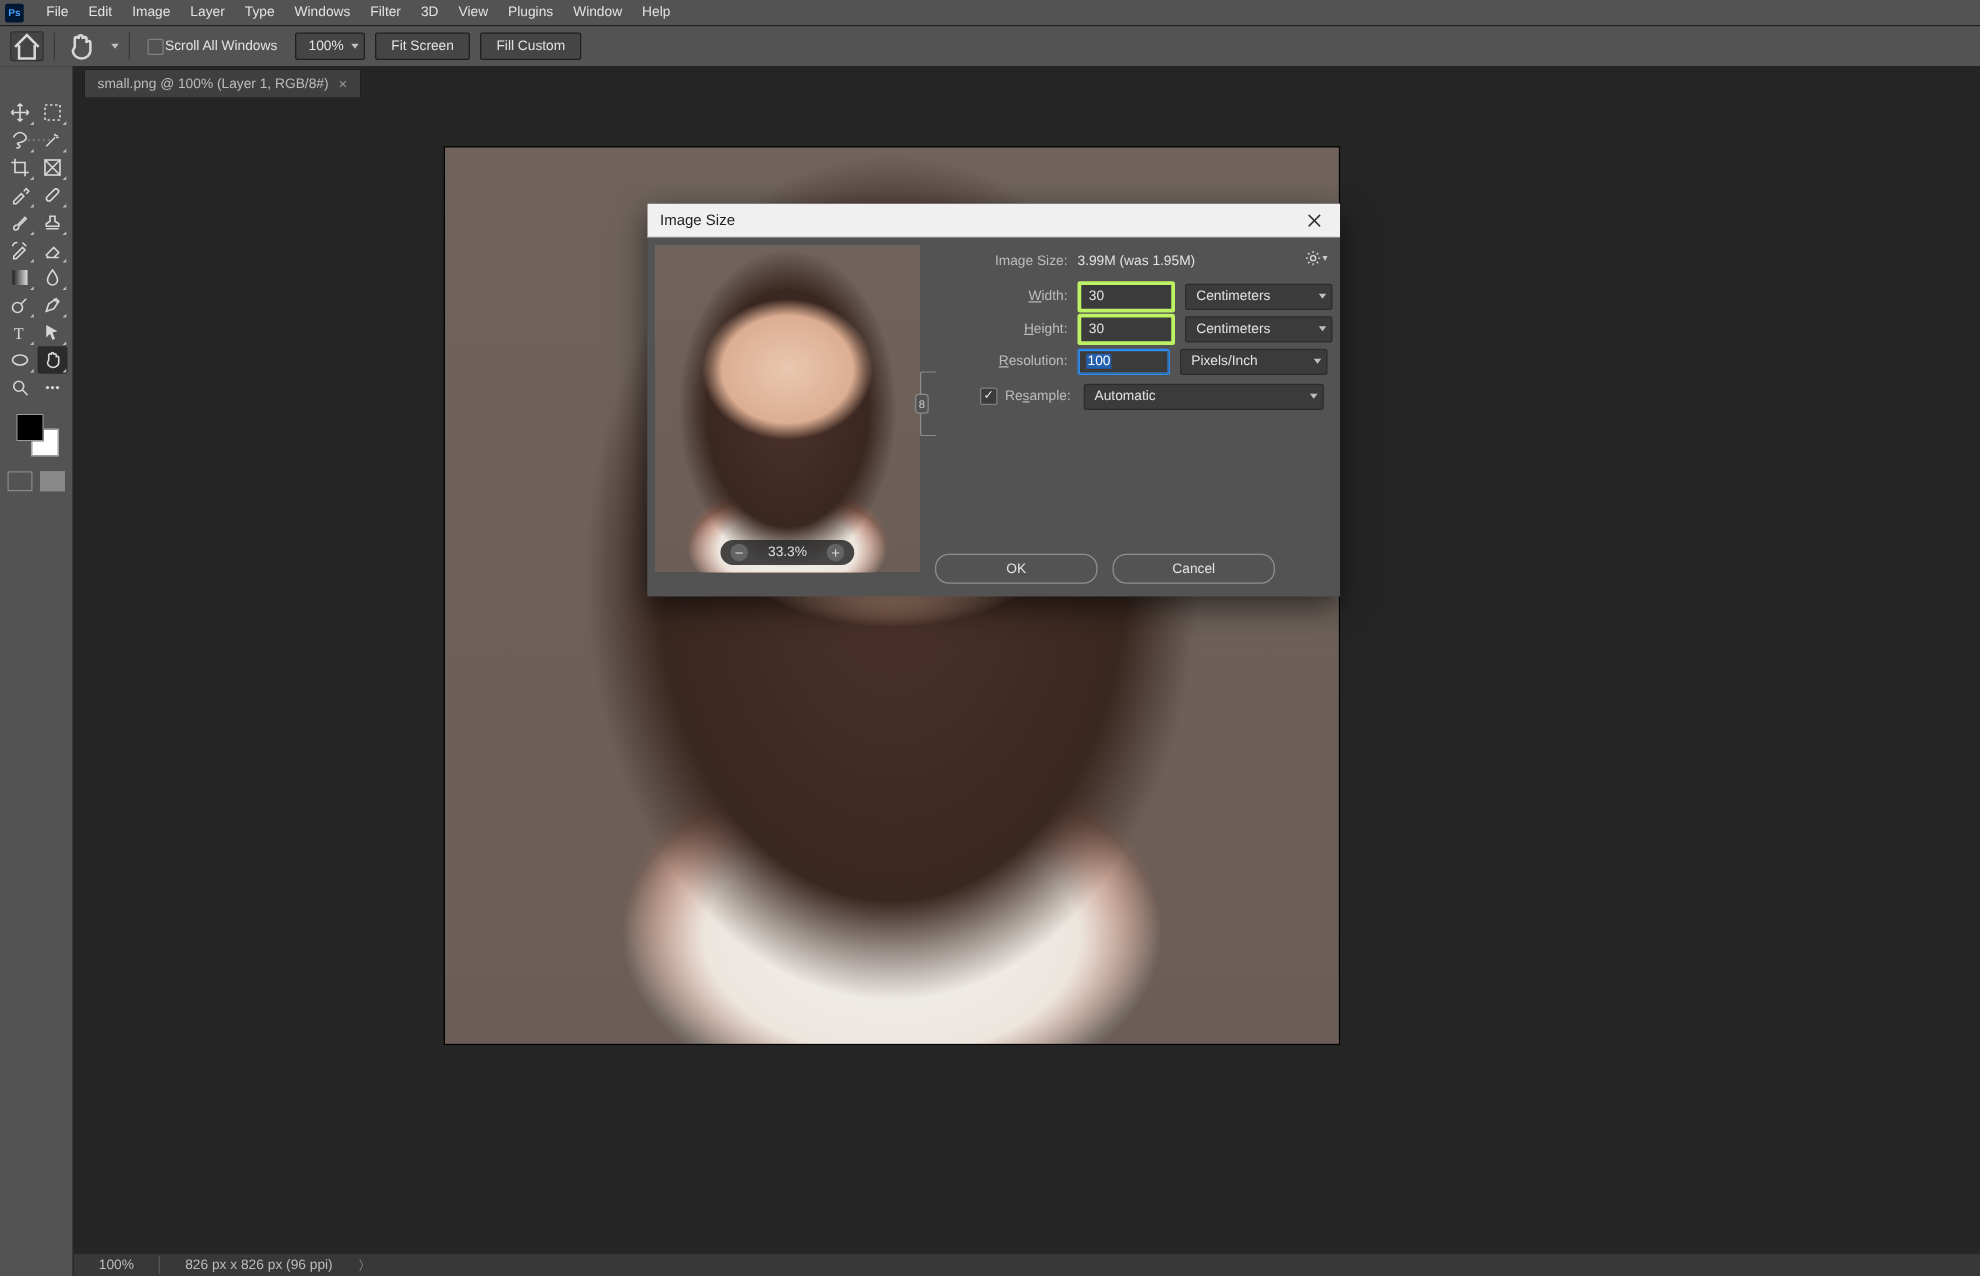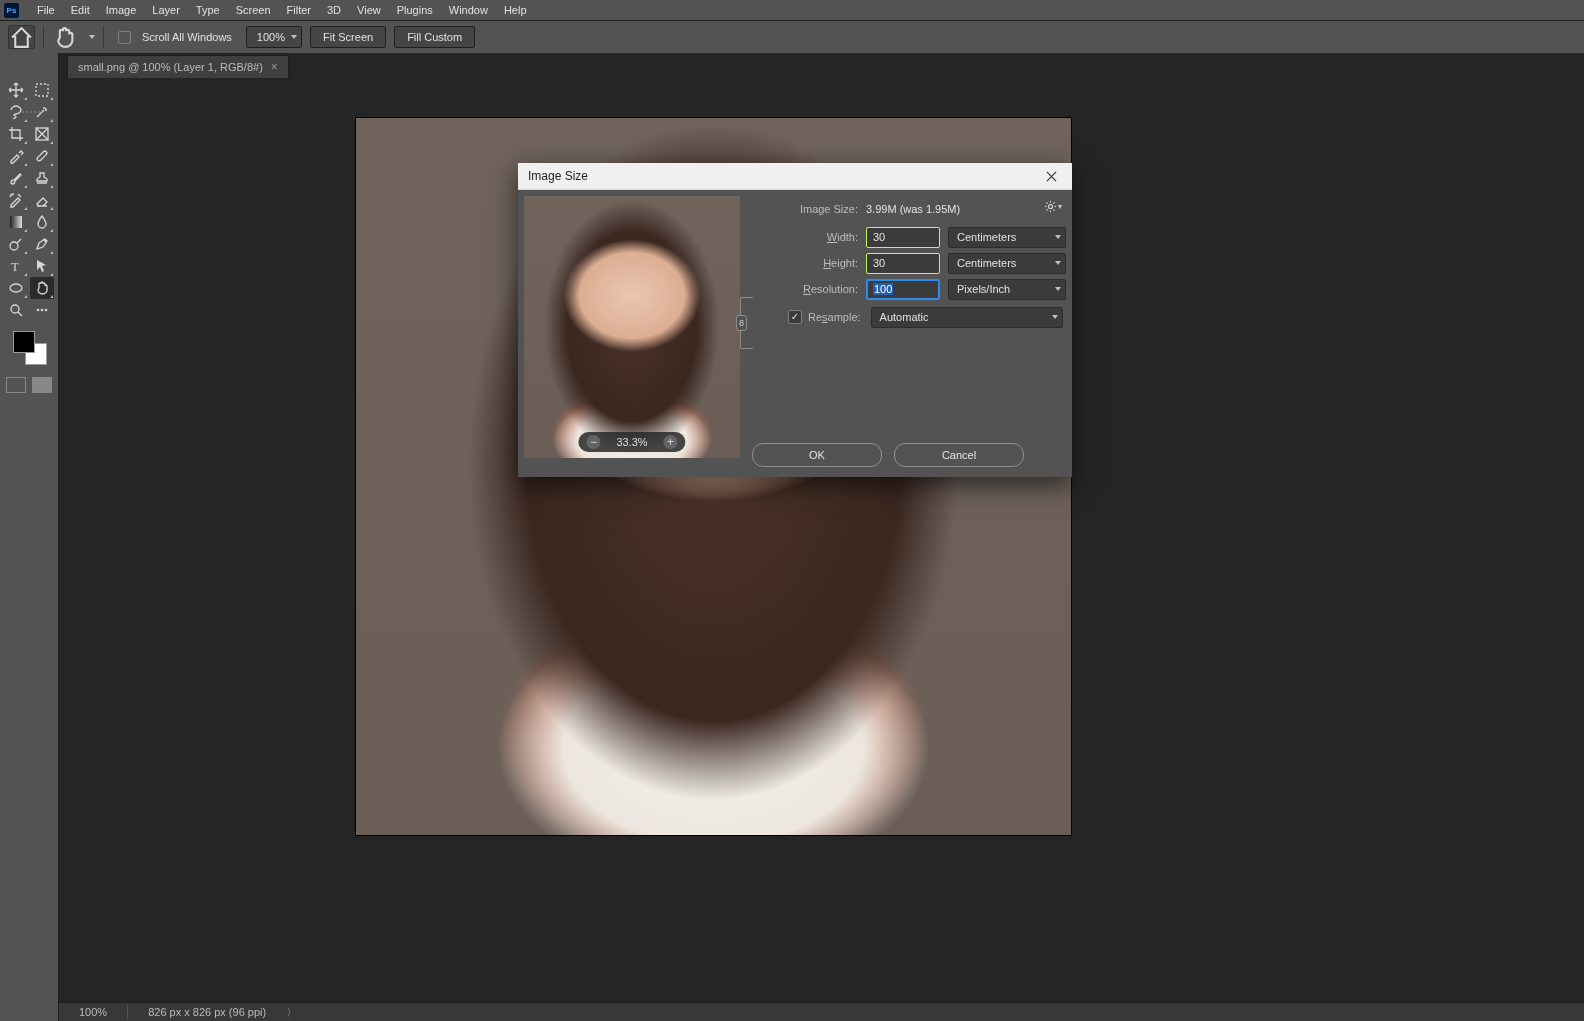--- a/index.html
+++ b/index.html
@@ -63,21 +63,21 @@
     gap: 8px;
   }
   .home-btn, .hand-btn {
     width: 25px; height: 22px;
     background: var(--bg-panel-3);
     border-radius: 2px;
     display: flex; align-items: center; justify-content: center;
   }
   .home-btn { border:1px solid #333; background:#444; }
   .vsep { width:1px; height:22px; background:#3a3a3a; }
-  .opt-check { display:flex; align-items:center; gap:11px; color:var(--text); padding:0 6px;}
+  .opt-check { display:flex; align-items:center; gap:1px; color:var(--text); padding:0 6px;}
   .chkbox { width:11px; height:11px; border:1px solid #808080; border-radius:2px; }
   .opt-text-btn {
     padding: 0 12px;
     height: 20px; line-height:20px;
     background: var(--bg-panel);
     border:1px solid var(--border);
     border-radius: 2px;
     color: var(--text);
   }
   .opt-dropdown {
@@ -234,21 +234,21 @@
   }
   .select {
     height:19px; background:#3b3b3b; border:1px solid #2c2c2c; border-radius:2px;
     display:flex; align-items:center; justify-content:space-between;
     padding:0 4px 0 8px; color:var(--text); min-width:0;
   }
   .select.w178{width:178px;}
   .select.w104{width:104px;}
   .input {
     height:19px; width:60px; background:#3b3b3b;
-    border:1px solid #bef264; border-radius:2px; padding:0 6px;
+    border:3px solid #bef264; border-radius:2px; padding:0 6px;
     color:var(--text); display:flex; align-items:center;
   }
   .input.focus { border:1px solid var(--input-focus); box-shadow: inset 0 0 0 1px var(--input-focus);}
   .input .sel { background:#245fae; color:#fff; padding:0 1px;}
   .linkbracket {
     position:absolute; left:-12px; top:73px; width:12px; height:50px;
     border:1px solid #8c8c8c; border-right:none; border-radius:2px 0 0 2px;
   }
   .linkbracket .knob {
     position:absolute; left:-5px; top:50%; transform:translateY(-50%);
@@ -278,21 +278,21 @@
 </head>
 <body>
 
 <div class="menubar">
   <div class="ps-logo">Ps</div>
   <div class="menu-item">File</div>
   <div class="menu-item">Edit</div>
   <div class="menu-item">Image</div>
   <div class="menu-item">Layer</div>
   <div class="menu-item">Type</div>
-  <div class="menu-item">Screen</div>
+  <div class="menu-item">Windows</div>
   <div class="menu-item">Filter</div>
   <div class="menu-item">3D</div>
   <div class="menu-item">View</div>
   <div class="menu-item">Plugins</div>
   <div class="menu-item">Window</div>
   <div class="menu-item">Help</div>
 </div>
 
 <div class="optionsbar">
   <div class="home-btn">

